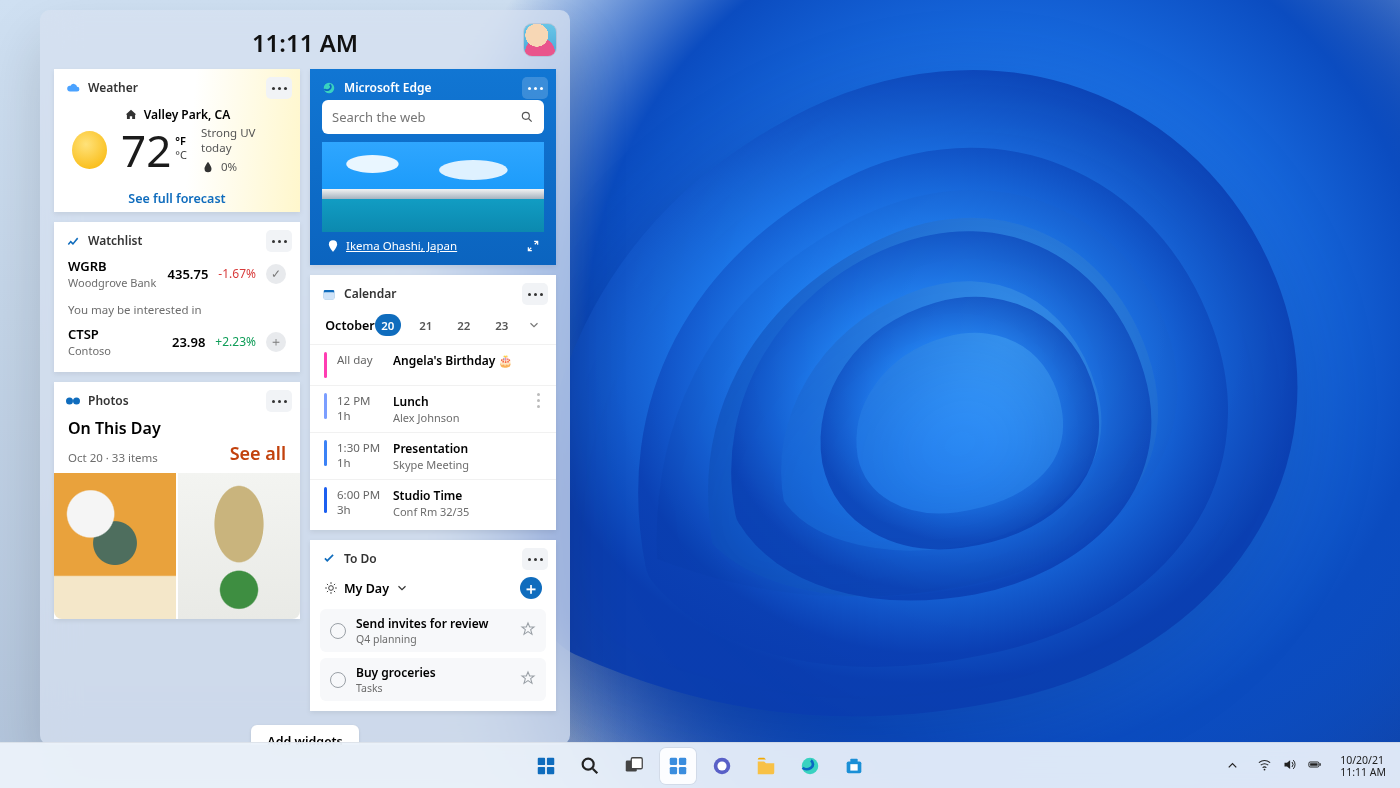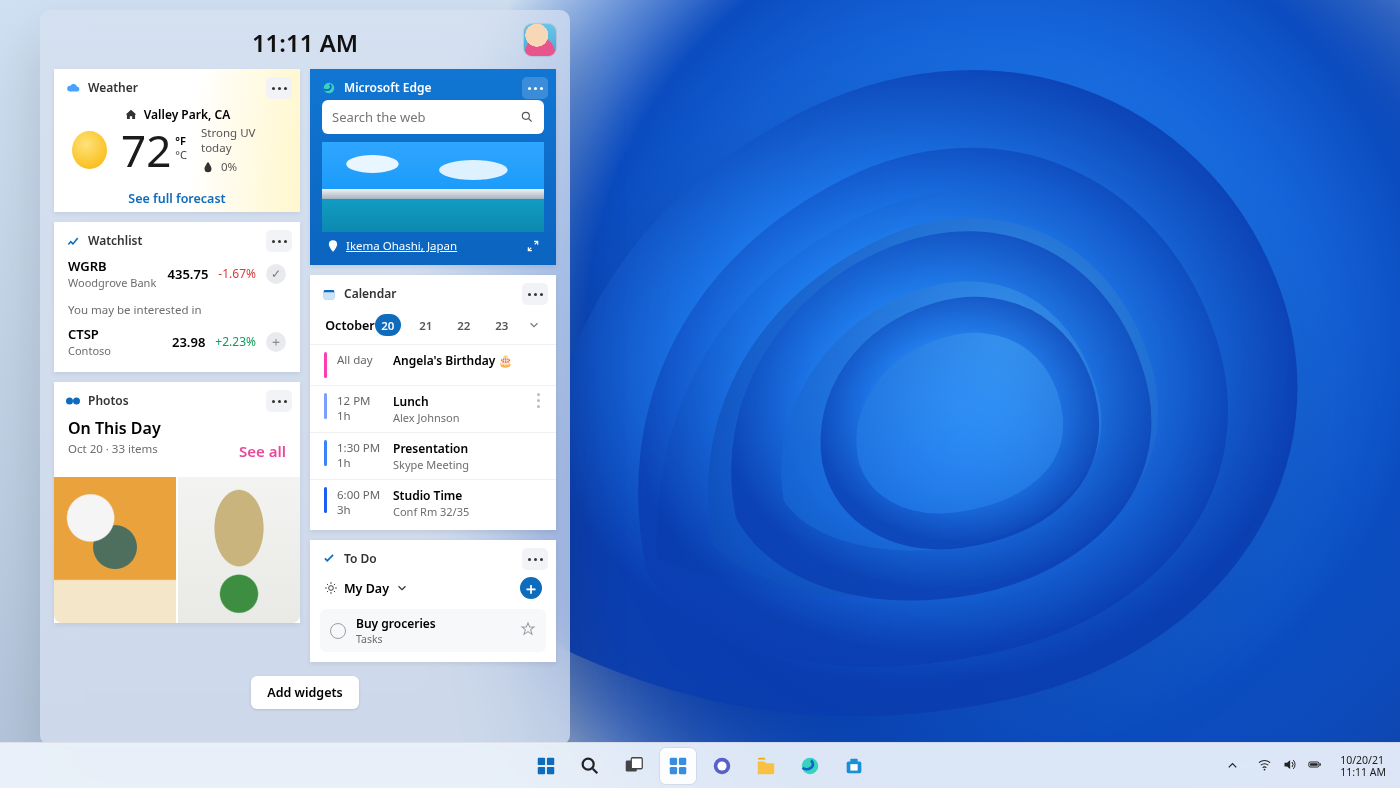--- a/index.html
+++ b/index.html
@@ -68,22 +68,22 @@
   .watch-sym .name{font-size:11px;color:#6d6d6d;display:block;}
   .watch-price{font-size:13px;font-weight:600;}
   .chg{font-size:12px;}
   .chg.neg{color:#d83b3b;}
   .chg.pos{color:#0f9d58;}
   .circbtn{width:20px;height:20px;border-radius:50%;background:#e8eaed;color:#7a7a7a;display:flex;align-items:center;justify-content:center;font-size:13px;cursor:pointer;}
   .circbtn.chk::after{content:"✓";font-size:12px;}
   .suggest{font-size:11.5px;color:#6d6d6d;padding:10px 14px 4px;}
   
   .photos .title{padding:4px 14px 0;font-size:16px;font-weight:600;}
-  .photos .sub{display:flex;justify-content:space-between;padding:2px 14px 16px;font-size:11.5px;color:#6d6d6d;}
-  .photos .sub a{color:#ec4899;font-size:15px;text-decoration:none;font-weight:600;}
+  .photos .sub{display:flex;justify-content:space-between;padding:2px 14px 8px;font-size:11.5px;color:#6d6d6d;align-items:flex-end;}
+  .photos .sub a{color:#c2410c;font-size:18px;text-decoration:none;font-weight:600;}
   .photo-grid{display:flex;gap:2px;padding:0;}
   .thumb{flex:1;height:146px;border-radius:0 0 8px 8px;}
   .thumb:first-child{border-bottom-right-radius:0;}
   .thumb:last-child{border-bottom-left-radius:0;}
   
   .cal .month-row{display:flex;align-items:center;justify-content:center;padding:8px 14px;font-size:12.5px;font-weight:600;}
   .cal .days{display:flex;align-items:center;gap:12px;}
   .cal .day{width:26px;height:22px;border-radius:12px;display:flex;align-items:center;justify-content:center;font-size:11.5px;color:#555;cursor:pointer;}
   .cal .day.sel{background:#0f6cbd;color:#fff;font-weight:600;}
   .chev{cursor:pointer;color:#777;}
@@ -425,20 +425,30 @@
               <svg viewBox="0 0 24 24">
                 <path d="M6 9l6 6 6-6" fill="none" stroke="#333" stroke-width="2"></path>
               </svg>
             </span>
           <span class="addbtn">＋</span>
         </div>
         <div class="todo-list" id="todo-list">
             <div class="todo-item">
               <span class="ring"></span>
               <span class="txt">
+                <div class="ttl">Send invites for review</div>
+                <div class="sub">Q4 planning</div>
+              </span>
+              <span class="starbtn"><svg width="16" height="16" viewBox="0 0 24 24">
+                  <path fill="none" stroke="#9aa0a6" stroke-width="1.6" d="M12 3l2.5 6H21l-5 4 2 7-6-4-6 4 2-7-5-4h6.5z"></path>
+                </svg></span>
+            </div>
+            <div class="todo-item">
+              <span class="ring"></span>
+              <span class="txt">
                 <div class="ttl">Buy groceries</div>
                 <div class="sub">Tasks</div>
               </span>
               <span class="starbtn"><svg width="16" height="16" viewBox="0 0 24 24">
                   <path fill="none" stroke="#9aa0a6" stroke-width="1.6" d="M12 3l2.5 6H21l-5 4 2 7-6-4-6 4 2-7-5-4h6.5z"></path>
                 </svg></span>
             </div>
           </div>
       </div>
     </div>

